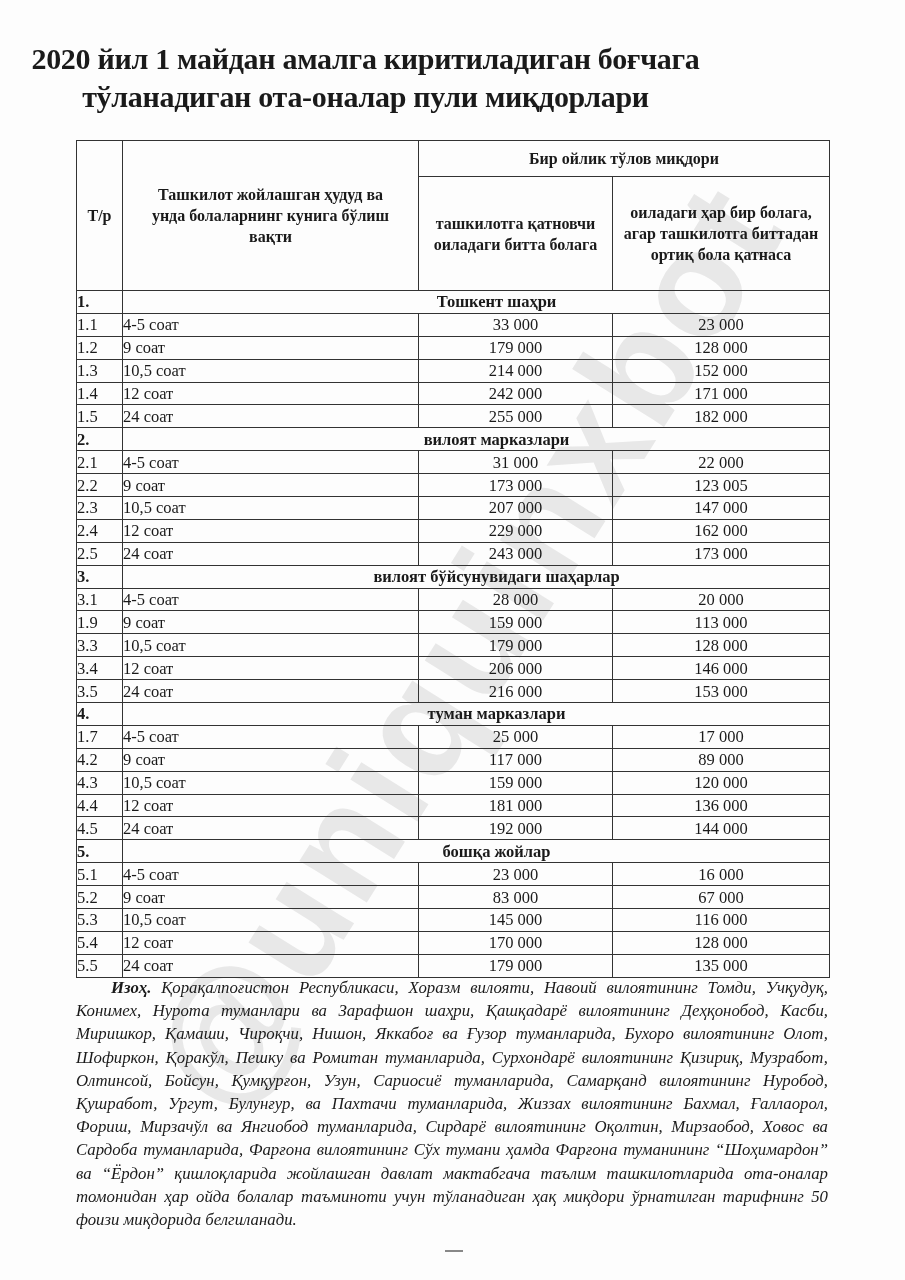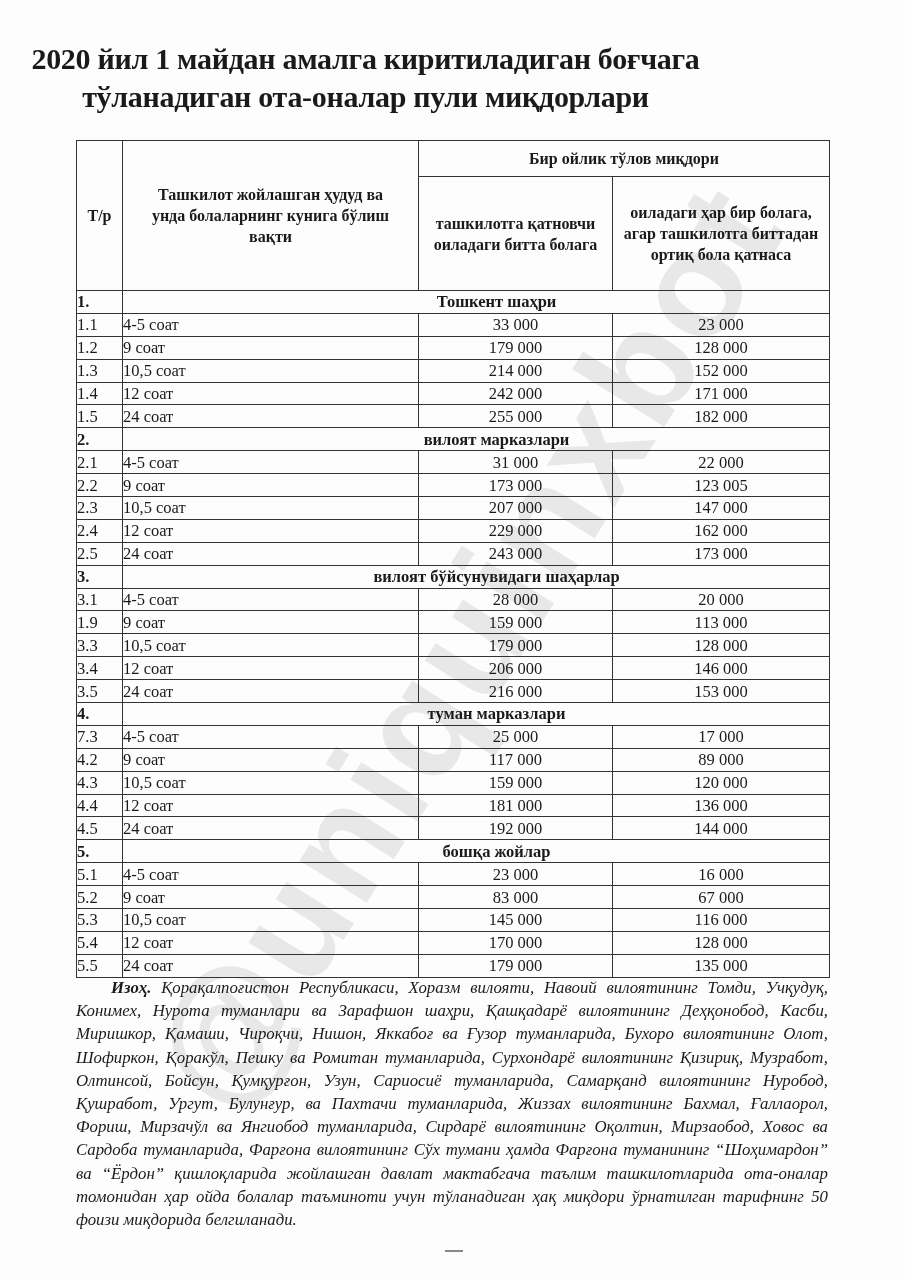--- a/index.html
+++ b/index.html
@@ -153,21 +153,21 @@
         <td class="num">3.5</td>
         <td class="label">24 соат</td>
         <td class="val">216 000</td>
         <td class="val">153 000</td>
       </tr>
       <tr class="section">
         <td class="num">4.</td>
         <td class="sname" colspan="3">туман марказлари</td>
       </tr>
       <tr>
-        <td class="num">7.3</td>
+        <td class="num">1.7</td>
         <td class="label">4-5 соат</td>
         <td class="val">25 000</td>
         <td class="val">17 000</td>
       </tr>
       <tr>
         <td class="num">4.2</td>
         <td class="label">9 соат</td>
         <td class="val">117 000</td>
         <td class="val">89 000</td>
       </tr>

